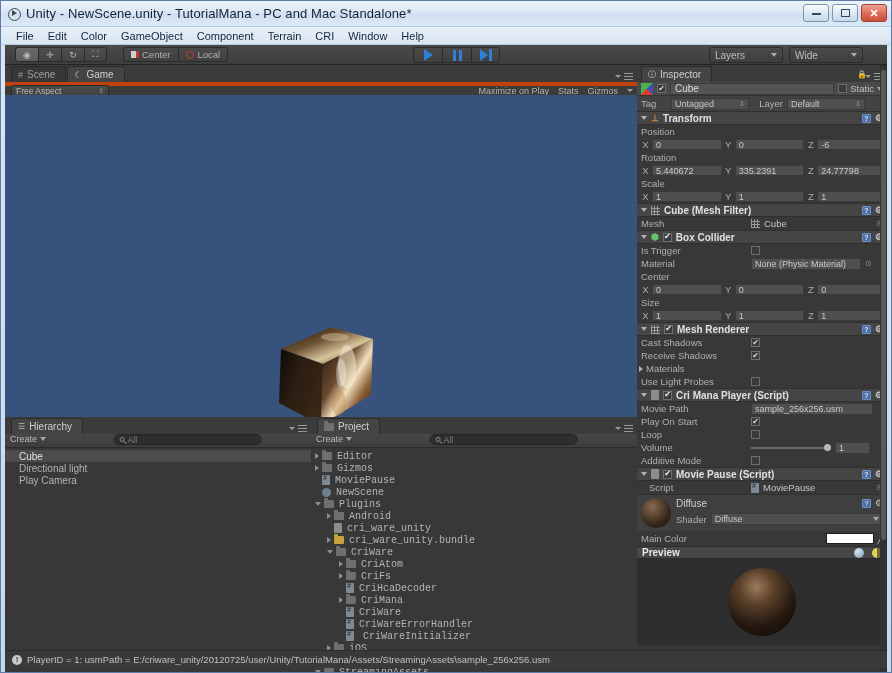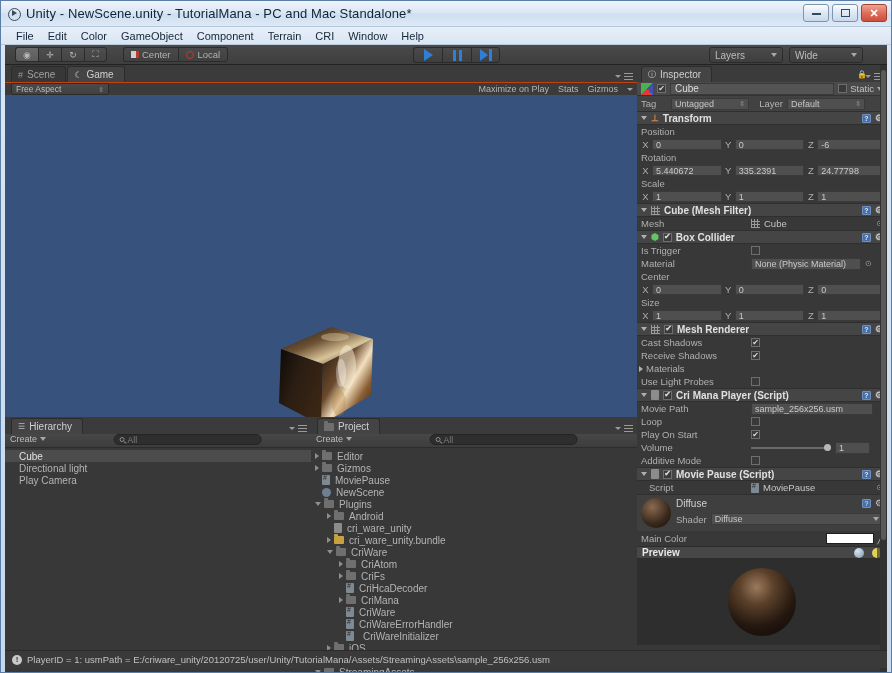--- a/index.html
+++ b/index.html
@@ -161,21 +161,21 @@
   .tiny-tri { width:0;height:0;border-left:3px solid transparent;border-right:3px solid transparent;border-top:3.5px solid #9a9a9a; margin-right:1px;}
 
   
   .gamepanel {
     position: absolute; left: 0; top: 20px; width: 632px; height: 352px;
   }
   .game-tabrow { padding-left: 6px; }
   .game-bar {
     height: 13px; background: #3b3b3b;
     display: flex; align-items: center; position: relative;
-    border-top: 1px solid #c2410c;
+    border-top: 4px solid #c2410c;
     font-size: 9px; color: #9d9d9d;
   }
   .aspect-drop {
     margin-left: 6px; width: 98px; height: 12px;
     background: linear-gradient(#4a4a4a,#414141);
     border: 1px solid #2b2b2b; border-radius: 2px;
     display: flex; align-items: center; justify-content: space-between;
     padding: 0 4px; font-size: 8.5px; color: #bdbdbd;
   }
   .vcaret { font-size: 7px; color: #9d9d9d; line-height:7px; }
@@ -217,21 +217,21 @@
     padding-left: 14px; gap: 4px; white-space: nowrap;
   }
   .trow.sel { background: #4c4c4c; color: #e2e2e2; }
 
   
   .project {
     position: absolute; left: 306px; top: 372px; width: 326px; height: 275px;
     background: #383838;
   }
   .ptree { padding-top: 2px; font-size: 10px; color: #b4b4b4; }
-  .prow { height: 12px; display: flex; align-items: center; gap: 3px; white-space: nowrap; }
+  .prow { height: 12px; display: flex; align-items: center; gap: 3px; white-space: nowrap; font-family: Liberation Mono, monospace; }
   .arrow-r { width:0;height:0;border-left:4px solid #8e8e8e;border-top:3px solid transparent;border-bottom:3px solid transparent; flex:none; }
   .arrow-d { width:0;height:0;border-top:4px solid #8e8e8e;border-left:3px solid transparent;border-right:3px solid transparent; flex:none; }
   .arrow-sp { width: 4px; flex:none; }
   .folder {
     width: 10px; height: 8px; background: #6f6f6f; border-radius: 1px; position: relative; flex:none;
   }
   .folder::before { content:""; position:absolute; left:0; top:-2px; width:4px; height:2px; background:#6f6f6f; border-radius:1px 1px 0 0; }
   .folder.yellow { background:#c8a23e; } .folder.yellow::before { background:#c8a23e; }
   .fileico {
     width: 8px; height: 10px; background: #8c8c8c; border-radius: 1px; flex:none; position: relative;
@@ -826,26 +826,26 @@
         <span class="right">
             <span class="helpico">?</span>
             <span class="gearico">⚙</span>
           </span>
       </div>
       <div class="prow2">
         <span class="lbl">Movie Path</span>
         <span class="textfield" style="width:122px;">sample_256x256.usm</span>
       </div>
       <div class="prow2">
+        <span class="lbl">Play On Start</span>
+        <span class="chk on"></span>
+      </div>
+      <div class="prow2">
         <span class="lbl">Loop</span>
         <span class="chk"></span>
-      </div>
-      <div class="prow2">
-        <span class="lbl">Play On Start</span>
-        <span class="chk on"></span>
       </div>
       <div class="prow2">
         <span class="lbl">Volume</span>
         <span style="display:flex;align-items:center;width:78px;">
           <span class="slider-track">
               <span class="slider-knob"></span>
             </span>
         </span>
         <span class="textfield" style="width:35px;margin-left:6px;">1</span>
       </div>

